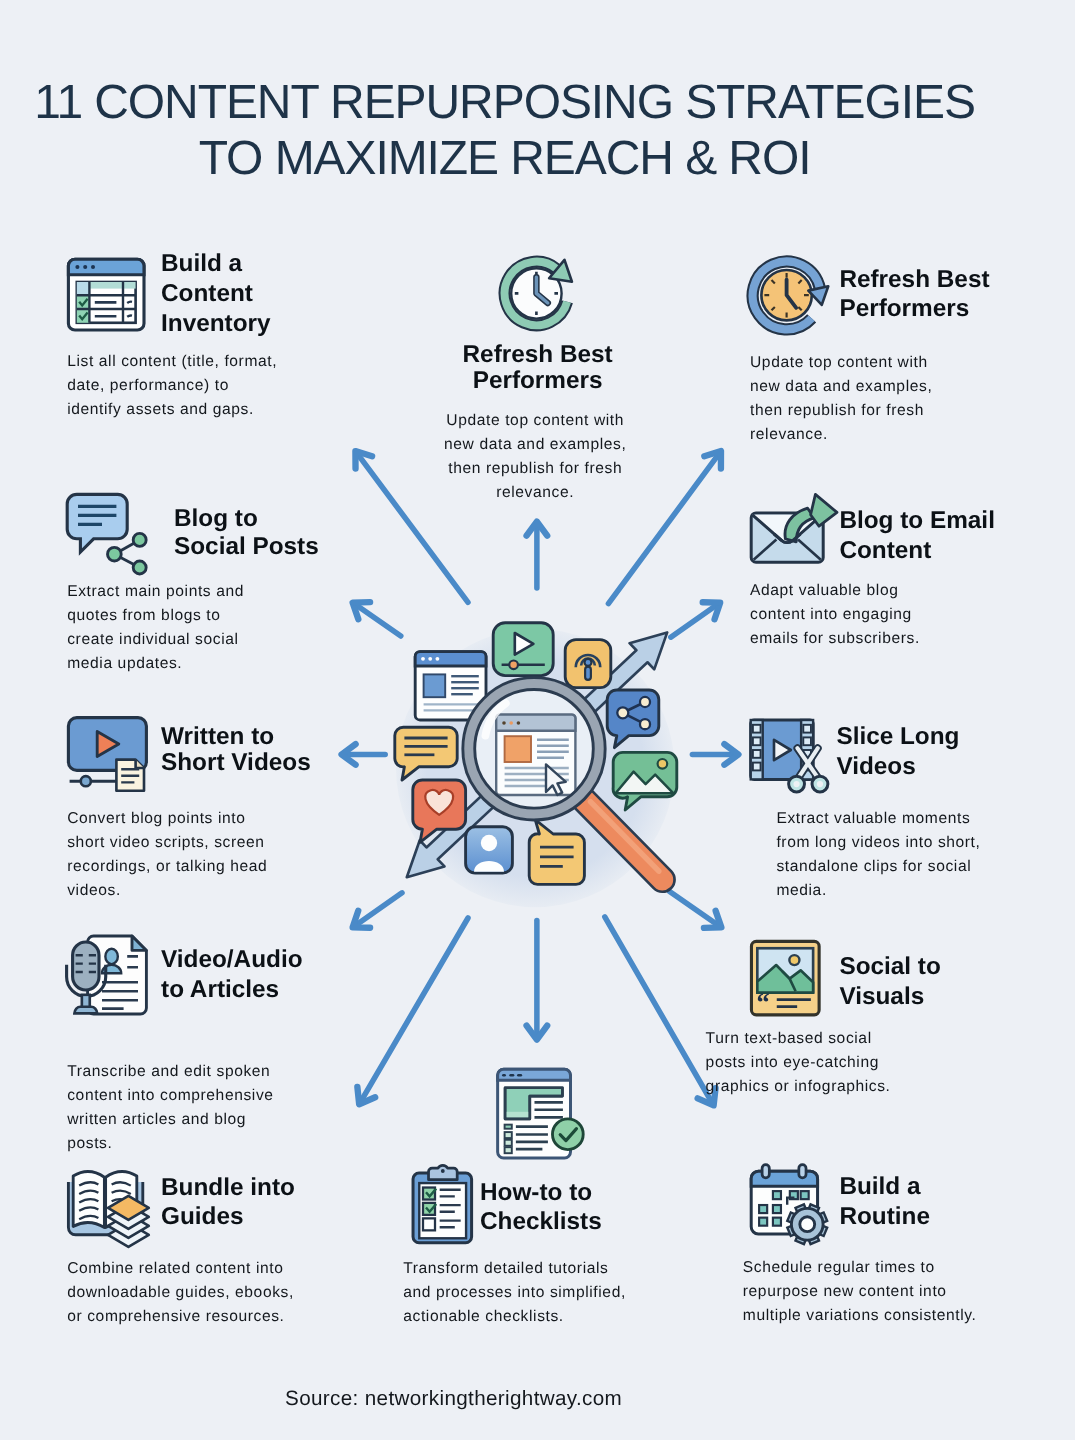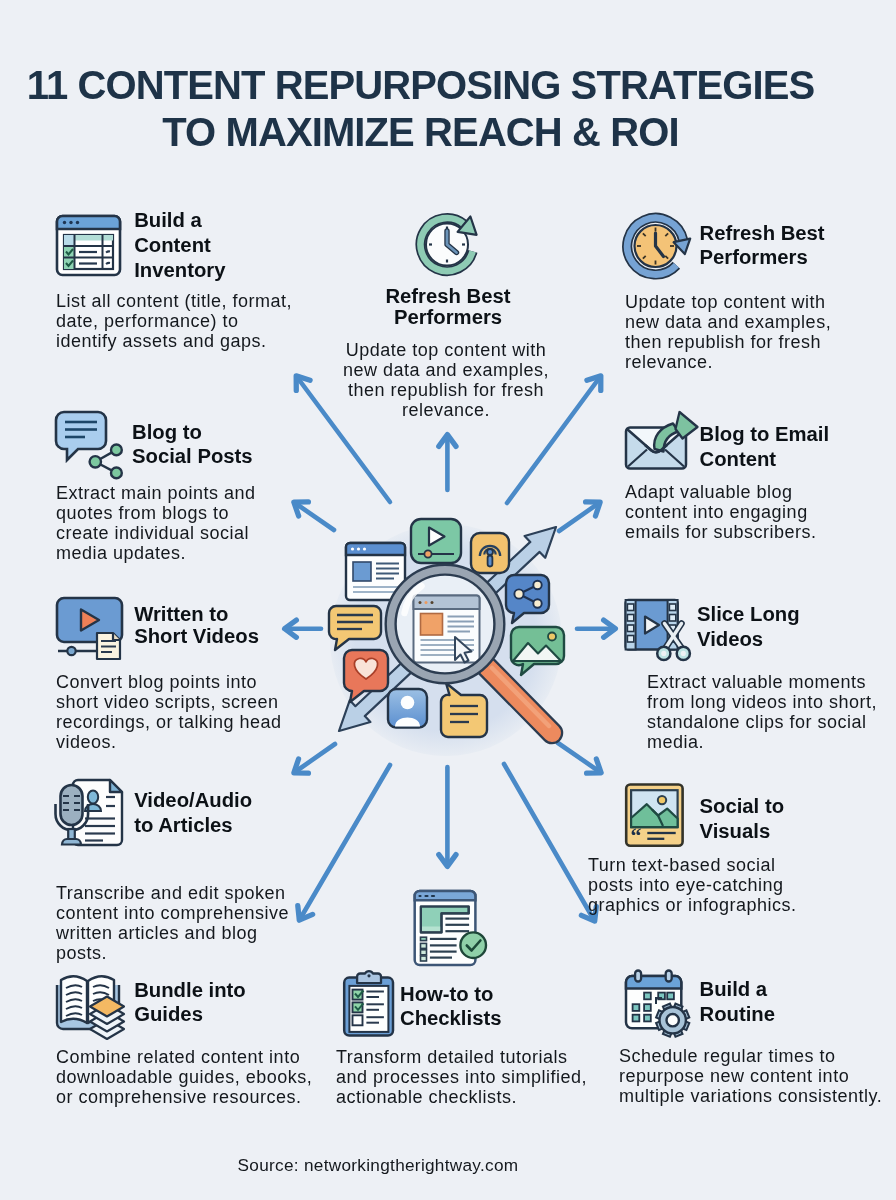--- a/index.html
+++ b/index.html
@@ -1,21 +1,21 @@
 <!DOCTYPE html>
 <html><head>
 <meta charset="utf-8">
 <style>
 html,body{margin:0;padding:0}
 body{width:896px;height:1200px;background:#edf0f5;font-family:"Liberation Sans",sans-serif;position:relative;overflow:hidden}
 .abs{position:absolute}
 .t{position:absolute;font-weight:bold;color:#0c1116;font-size:20.3px;line-height:24px}
-.b{position:absolute;color:#14181d;font-size:18px;line-height:20px;letter-spacing:0.5px}
+.b{position:absolute;color:#14181d;font-size:13px;line-height:20px;letter-spacing:0.5px}
 .ctr{text-align:center}
-#title{position:absolute;left:0;top:62px;width:841px;text-align:center;font-weight:bold;font-size:40px;line-height:47px;color:#1e3348;letter-spacing:-0.9px}
+#title{position:absolute;left:0;top:62px;width:841px;text-align:center;font-weight:normal;font-size:40px;line-height:47px;color:#1e3348;letter-spacing:-0.9px}
 #src{position:absolute;left:0;top:1154.5px;width:756px;text-align:center;font-size:17.2px;letter-spacing:0.3px;color:#14181d}
 </style>
 </head>
 <body>
 <div id="title">11 CONTENT REPURPOSING STRATEGIES<br>TO MAXIMIZE REACH &amp; ROI</div>
 
 <svg id="hub" class="abs" style="left:0;top:0" width="896" height="1200" viewBox="0 0 896 1200">
   <defs>
     <marker id="ah" markerWidth="7" markerHeight="7" refX="3.6" refY="3" orient="auto" markerUnits="strokeWidth">
       <path d="M1.35,1.13 L3.9,3 L1.35,4.87" fill="none" stroke="#4a8ac8" stroke-width="1.15" stroke-linecap="round" stroke-linejoin="round"></path>
@@ -383,21 +383,21 @@
       <rect x="420.5" y="949.8" width="6" height="5"></rect>
       <rect x="420.5" y="956" width="6" height="5"></rect>
 </g>
 <circle cx="473.2" cy="945.2" r="12.8" fill="#8fd0a8" stroke="#1e4638" stroke-width="2.4"></circle>
 <path d="M466.8,945.5 l4.8,5 l8.8,-10" fill="none" stroke="#1c4a38" stroke-width="2.6" stroke-linecap="round" stroke-linejoin="round"></path>
 </svg>
 
 <div class="t" style="left:134.2px;top:208.3px;line-height:25px">Build a<br>Content<br>Inventory</div>
 <div class="b" style="left:56px;top:290.5px">List all content (title, format,<br>date, performance) to<br>identify assets and gaps.</div>
 
-<div class="t" style="left:132px;top:419.5px">Blog to<br>Social Posts</div>
+<div class="t" style="left:145px;top:419.5px">Blog to<br>Social Posts</div>
 <div class="b" style="left:56px;top:482.8px">Extract main points and<br>quotes from blogs to<br>create individual social<br>media updates.</div>
 
 <div class="t" style="left:134.2px;top:602.9px;line-height:22px">Written to<br>Short Videos</div>
 <div class="b" style="left:56px;top:672px">Convert blog points into<br>short video scripts, screen<br>recordings, or talking head<br>videos.</div>
 
 <div class="t" style="left:134.2px;top:788px;line-height:25px">Video/Audio<br>to Articles</div>
 <div class="b" style="left:56px;top:883px">Transcribe and edit spoken<br>content into comprehensive<br>written articles and blog<br>posts.</div>
 
 <div class="t" style="left:134.2px;top:978.3px">Bundle into<br>Guides</div>
 <div class="b" style="left:56px;top:1046.9px">Combine related content into<br>downloadable guides, ebooks,<br>or comprehensive resources.</div>

